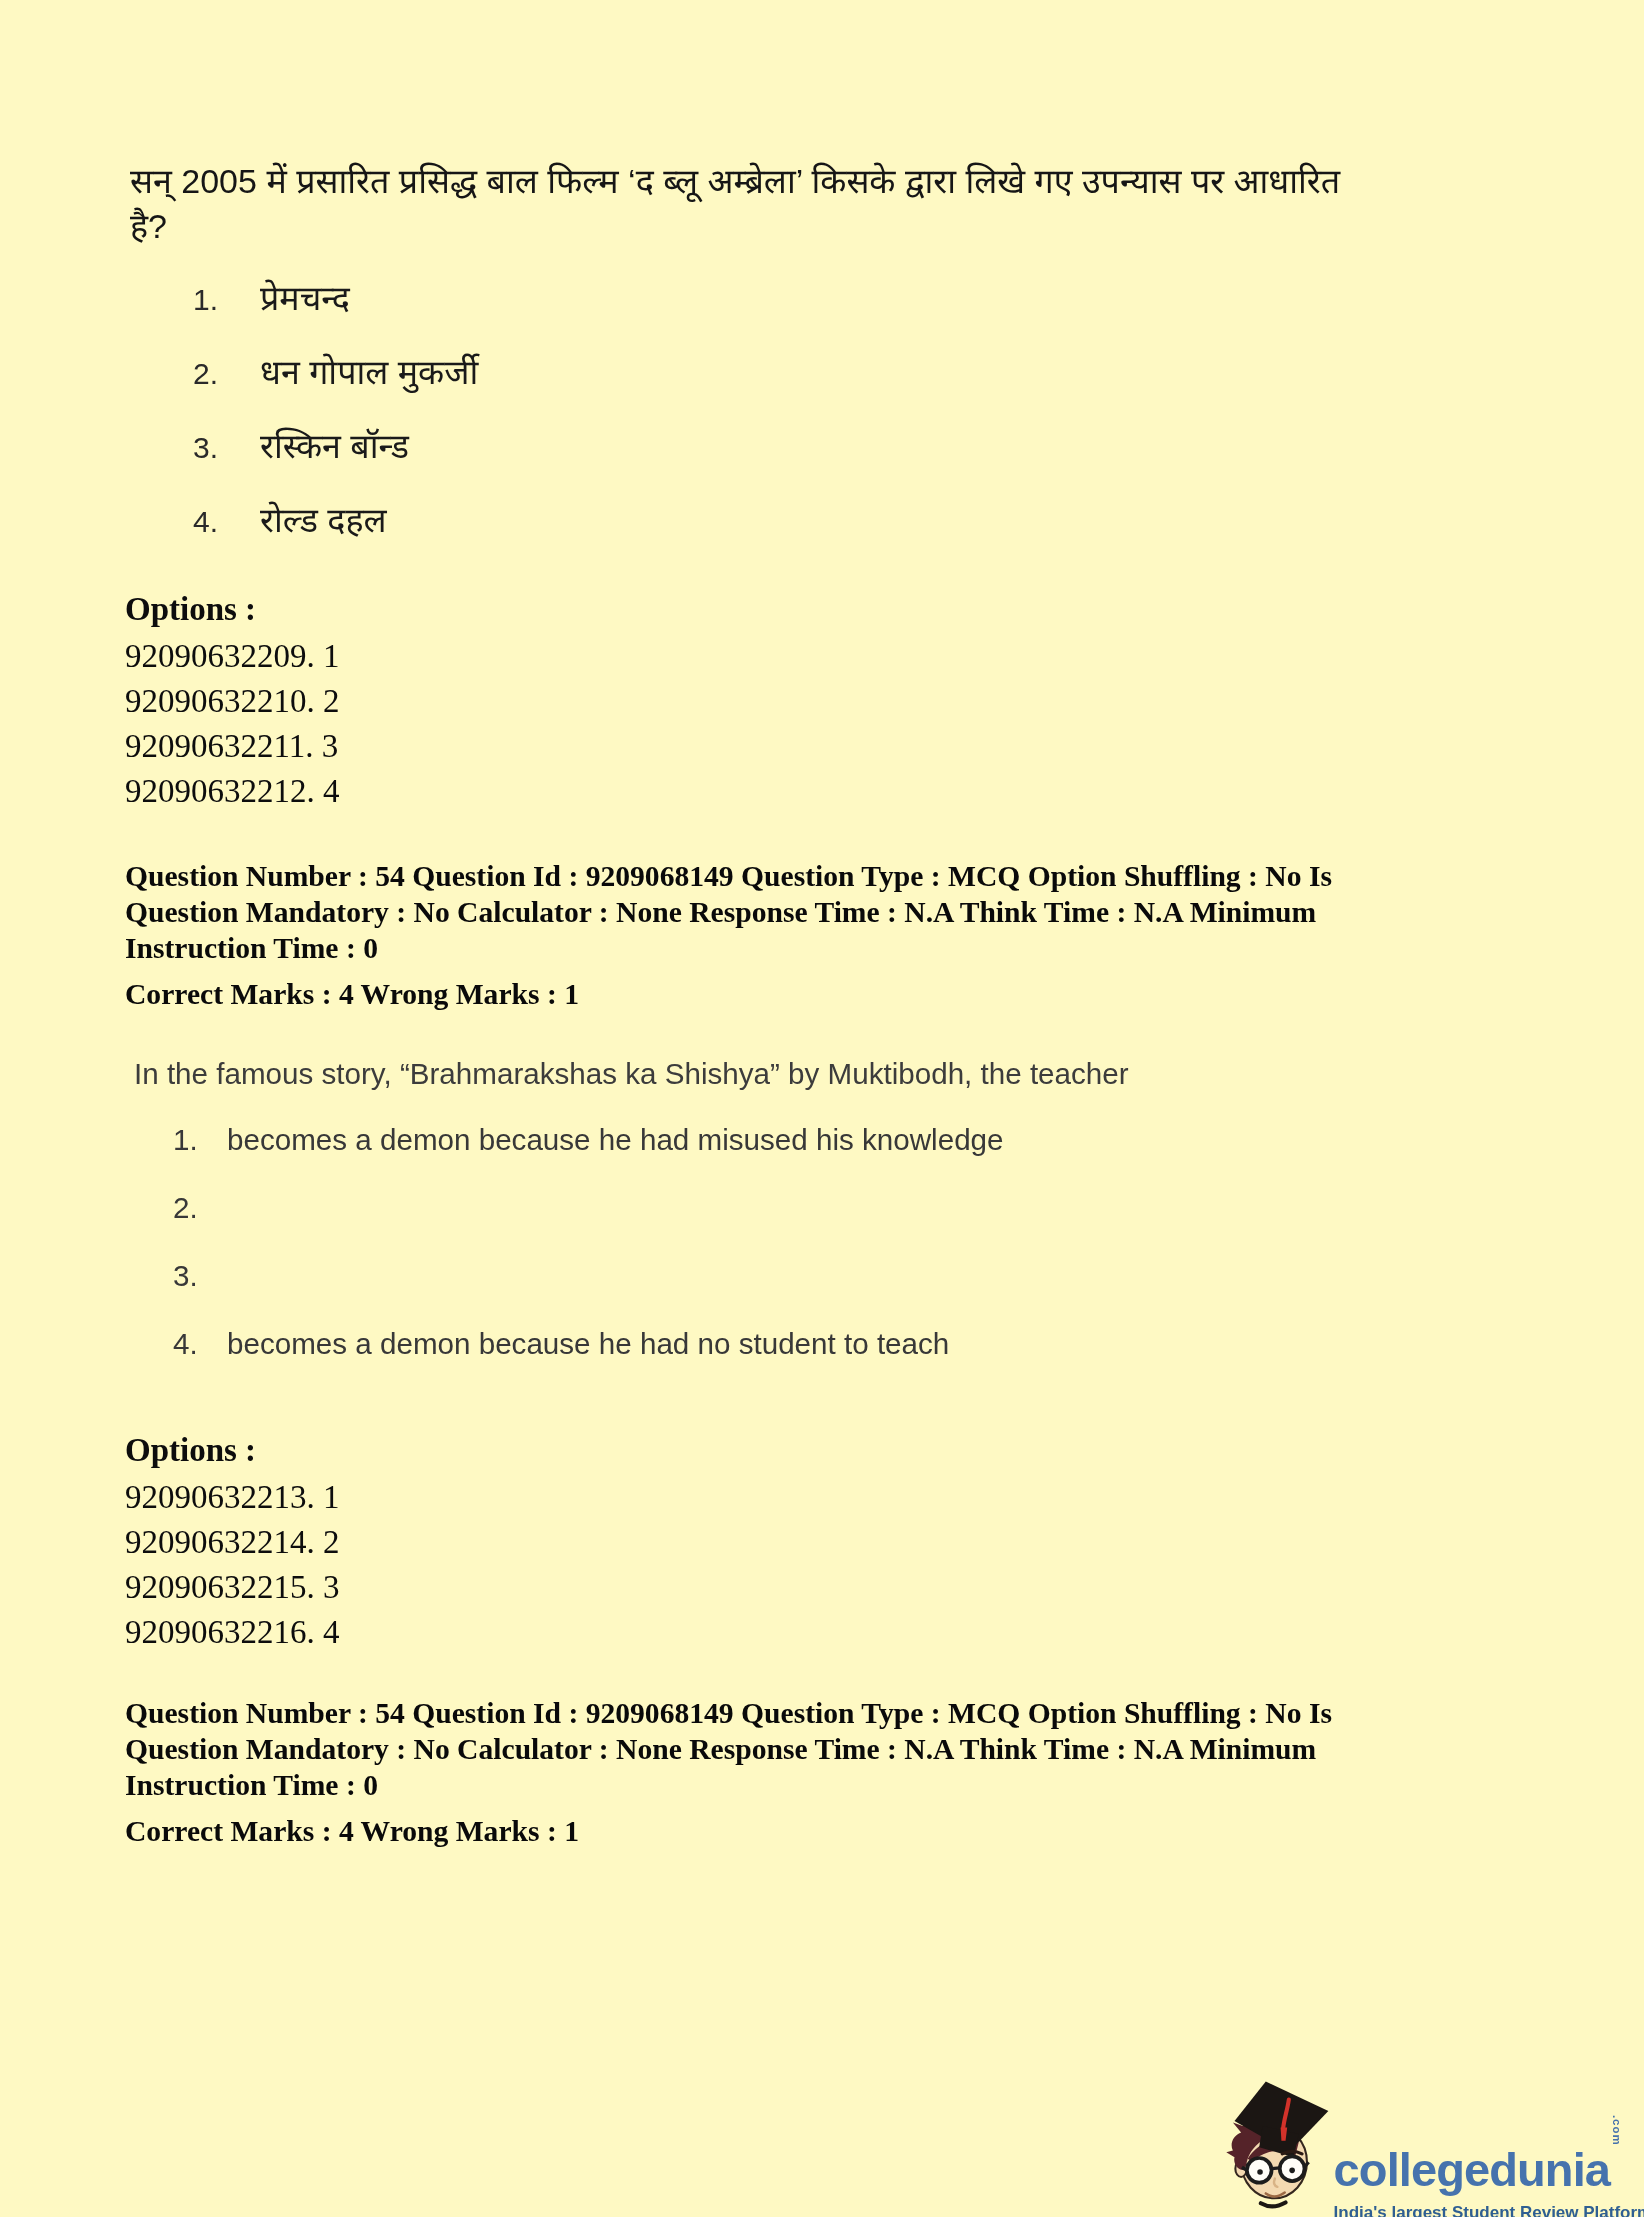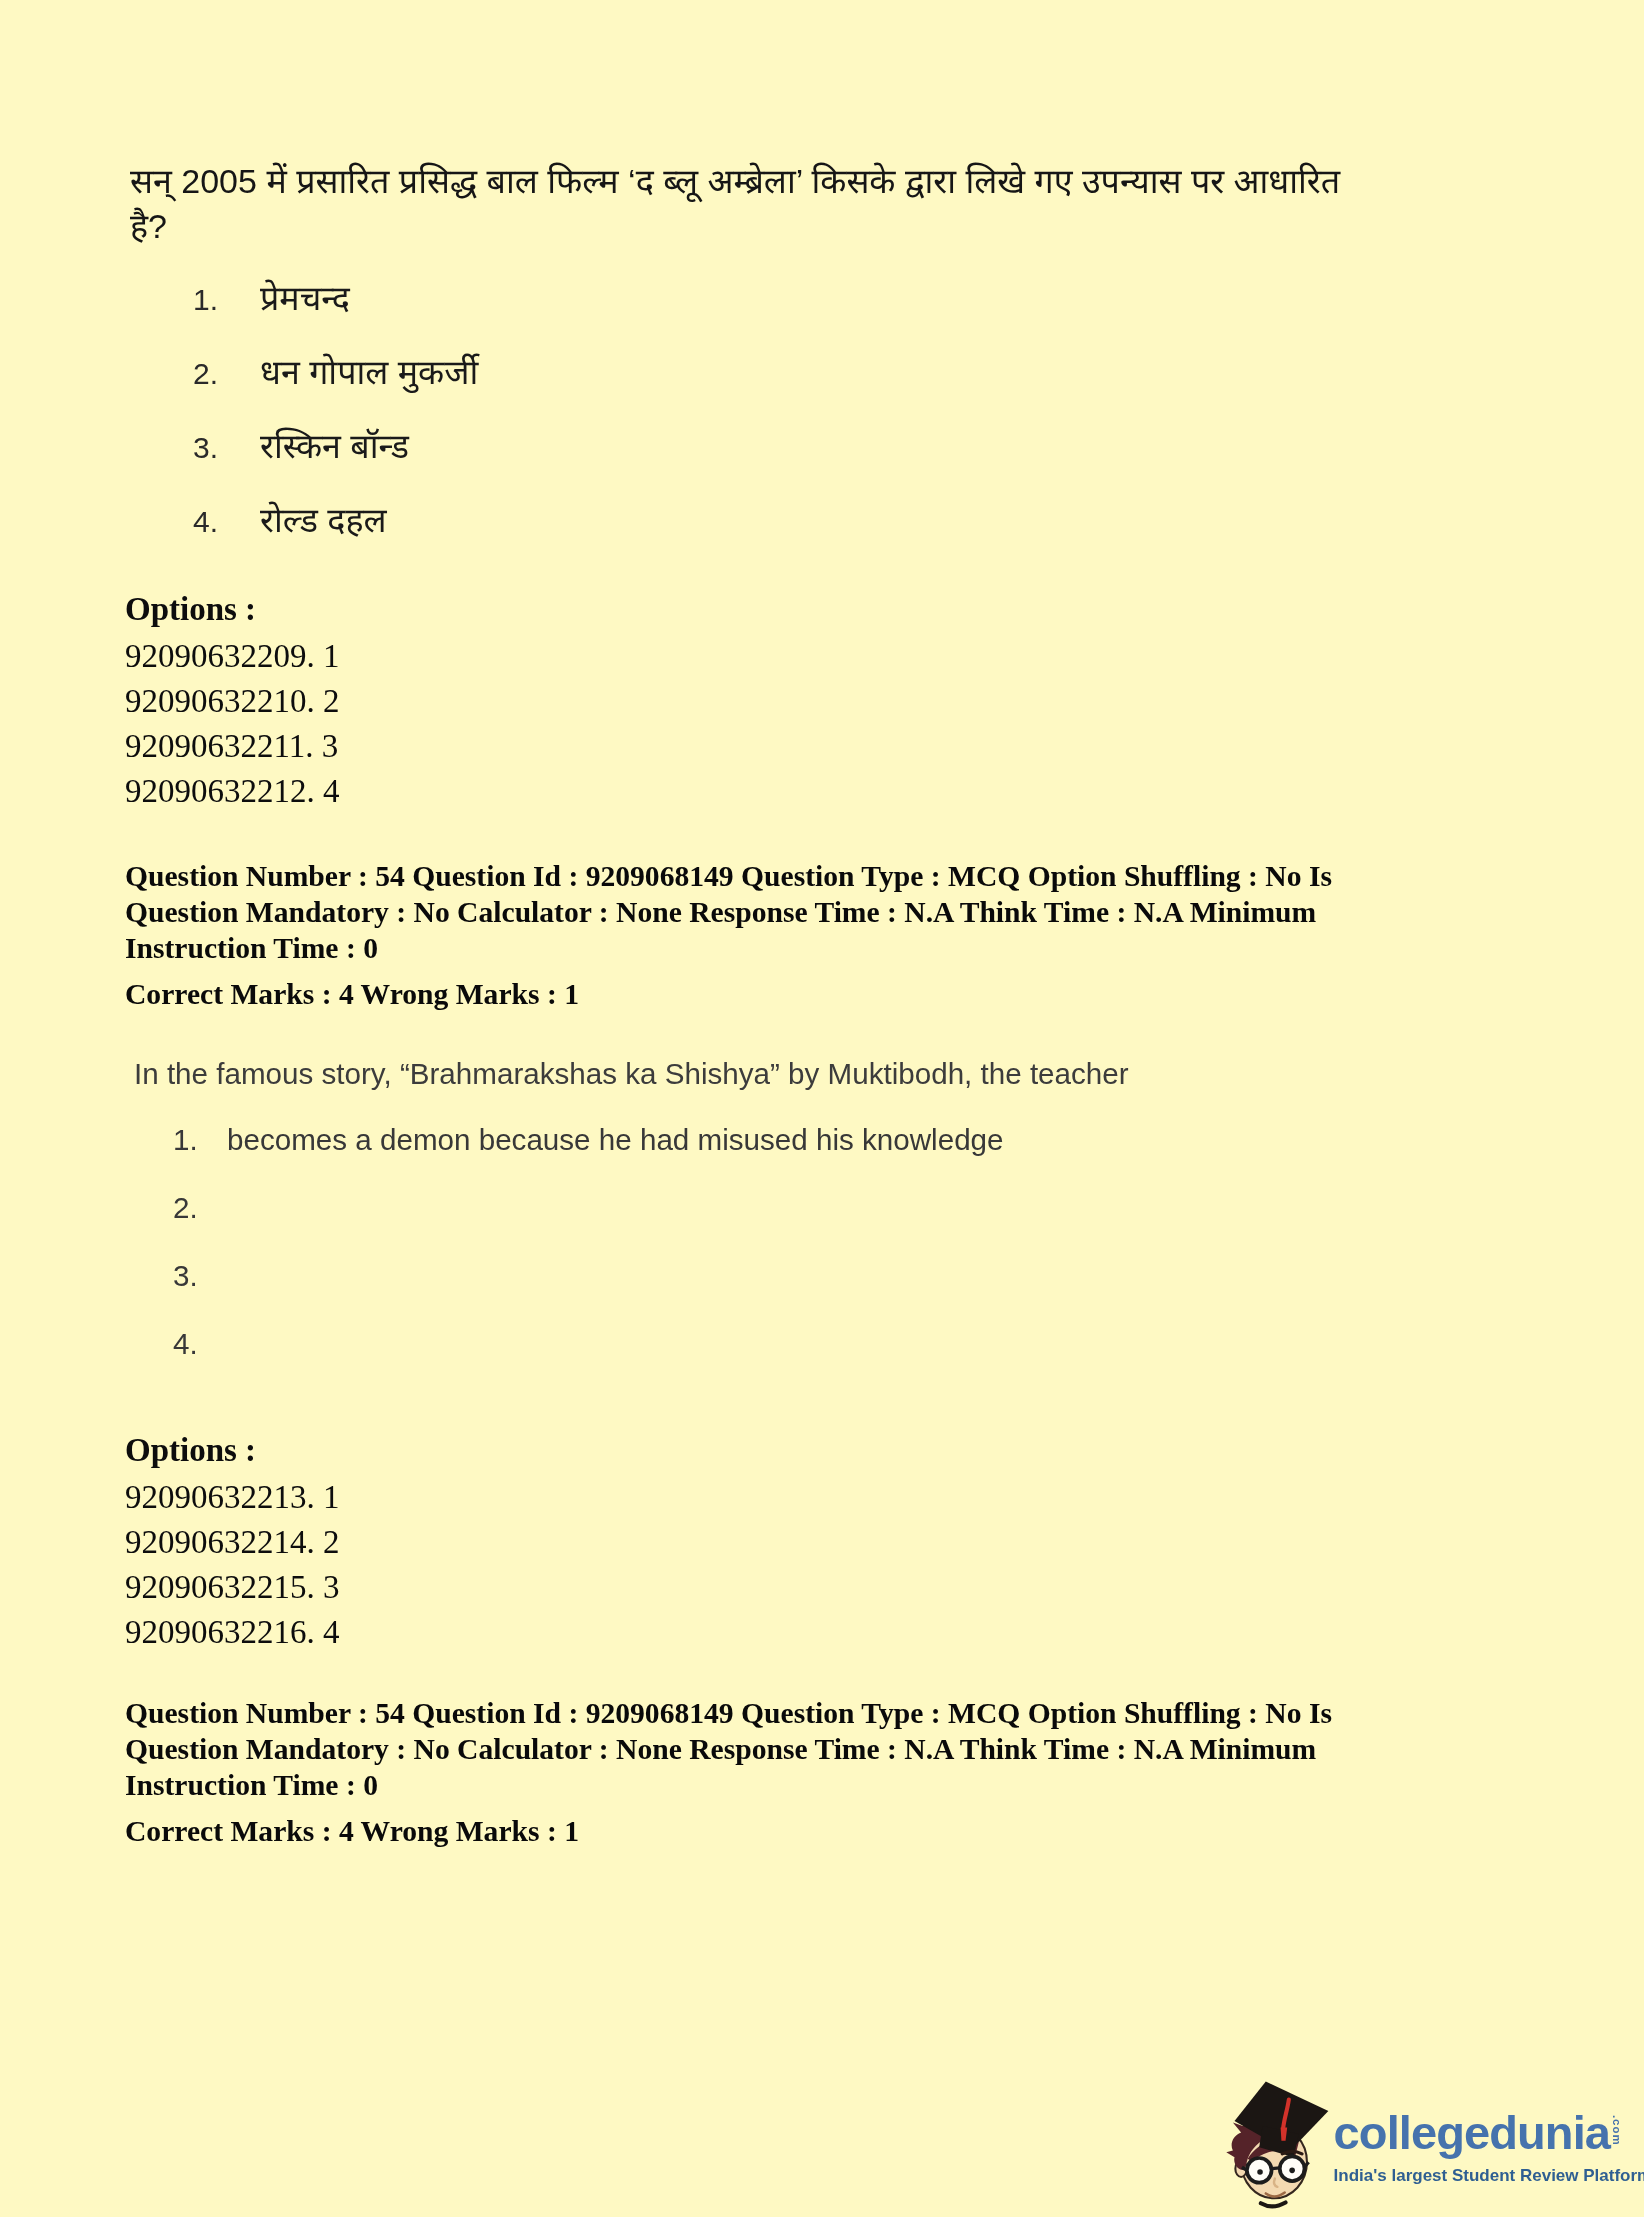--- a/index.html
+++ b/index.html
@@ -113,20 +113,21 @@
   }
   .logo svg { flex: 0 0 auto; }
   .logo-text { margin-left: 3.6px; margin-top: 36px; }
   .brand-row { display: flex; align-items: flex-start; }
   .brand {
     font-size: 47px;
     line-height: 45px;
     font-weight: bold;
     letter-spacing: -0.9px;
     color: #4673ad;
+    margin-top: 37px;
   }
   .tld {
     writing-mode: vertical-rl;
     font-size: 11.6px;
     line-height: 11.6px;
     font-weight: bold;
     color: #4673ad;
     margin-left: 1.8px;
     margin-top: 5.4px;
     letter-spacing: 0.9px;
@@ -190,20 +191,21 @@
       <span class="label">becomes a demon because he had misused his knowledge</span>
     </div>
     <div class="eq-opt">
       <span class="num">2.</span>
     </div>
     <div class="eq-opt">
       <span class="num">3.</span>
     </div>
     <div class="eq-opt">
       <span class="num">4.</span>
+      <span class="label">becomes a demon because he had no student to teach</span>
     </div>
   </div>
 
   <div class="options-block" id="options-block-2">
     <div class="heading">Options :</div>
     <div class="ids">
       <div>92090632213. 1</div>
       <div>92090632214. 2</div>
       <div>92090632215. 3</div>
       <div>92090632216. 4</div>

